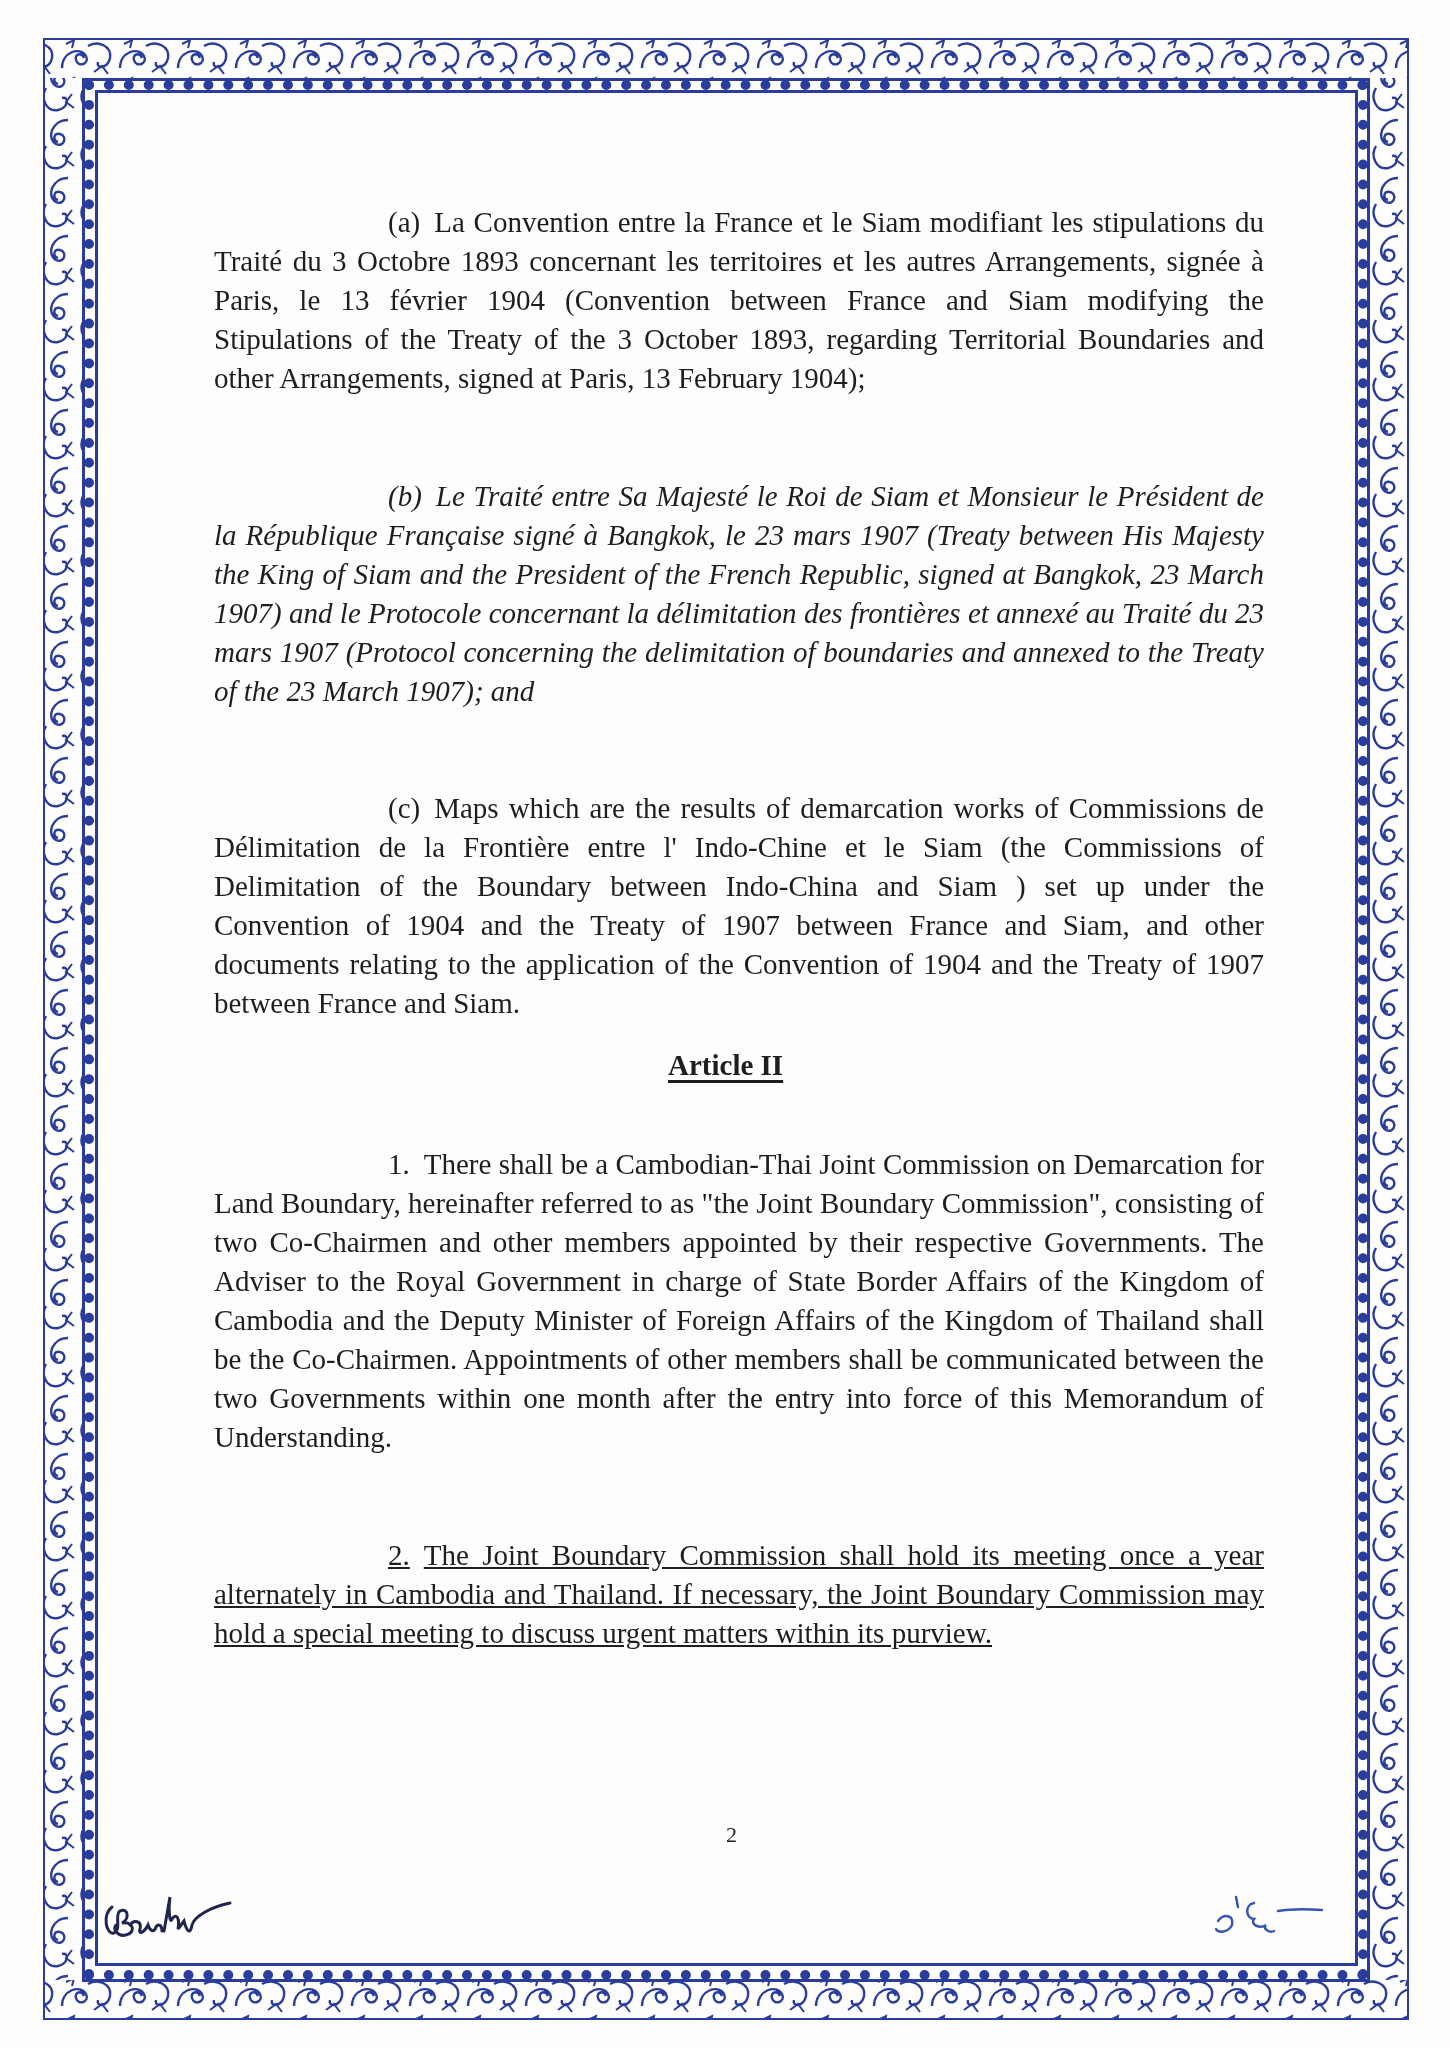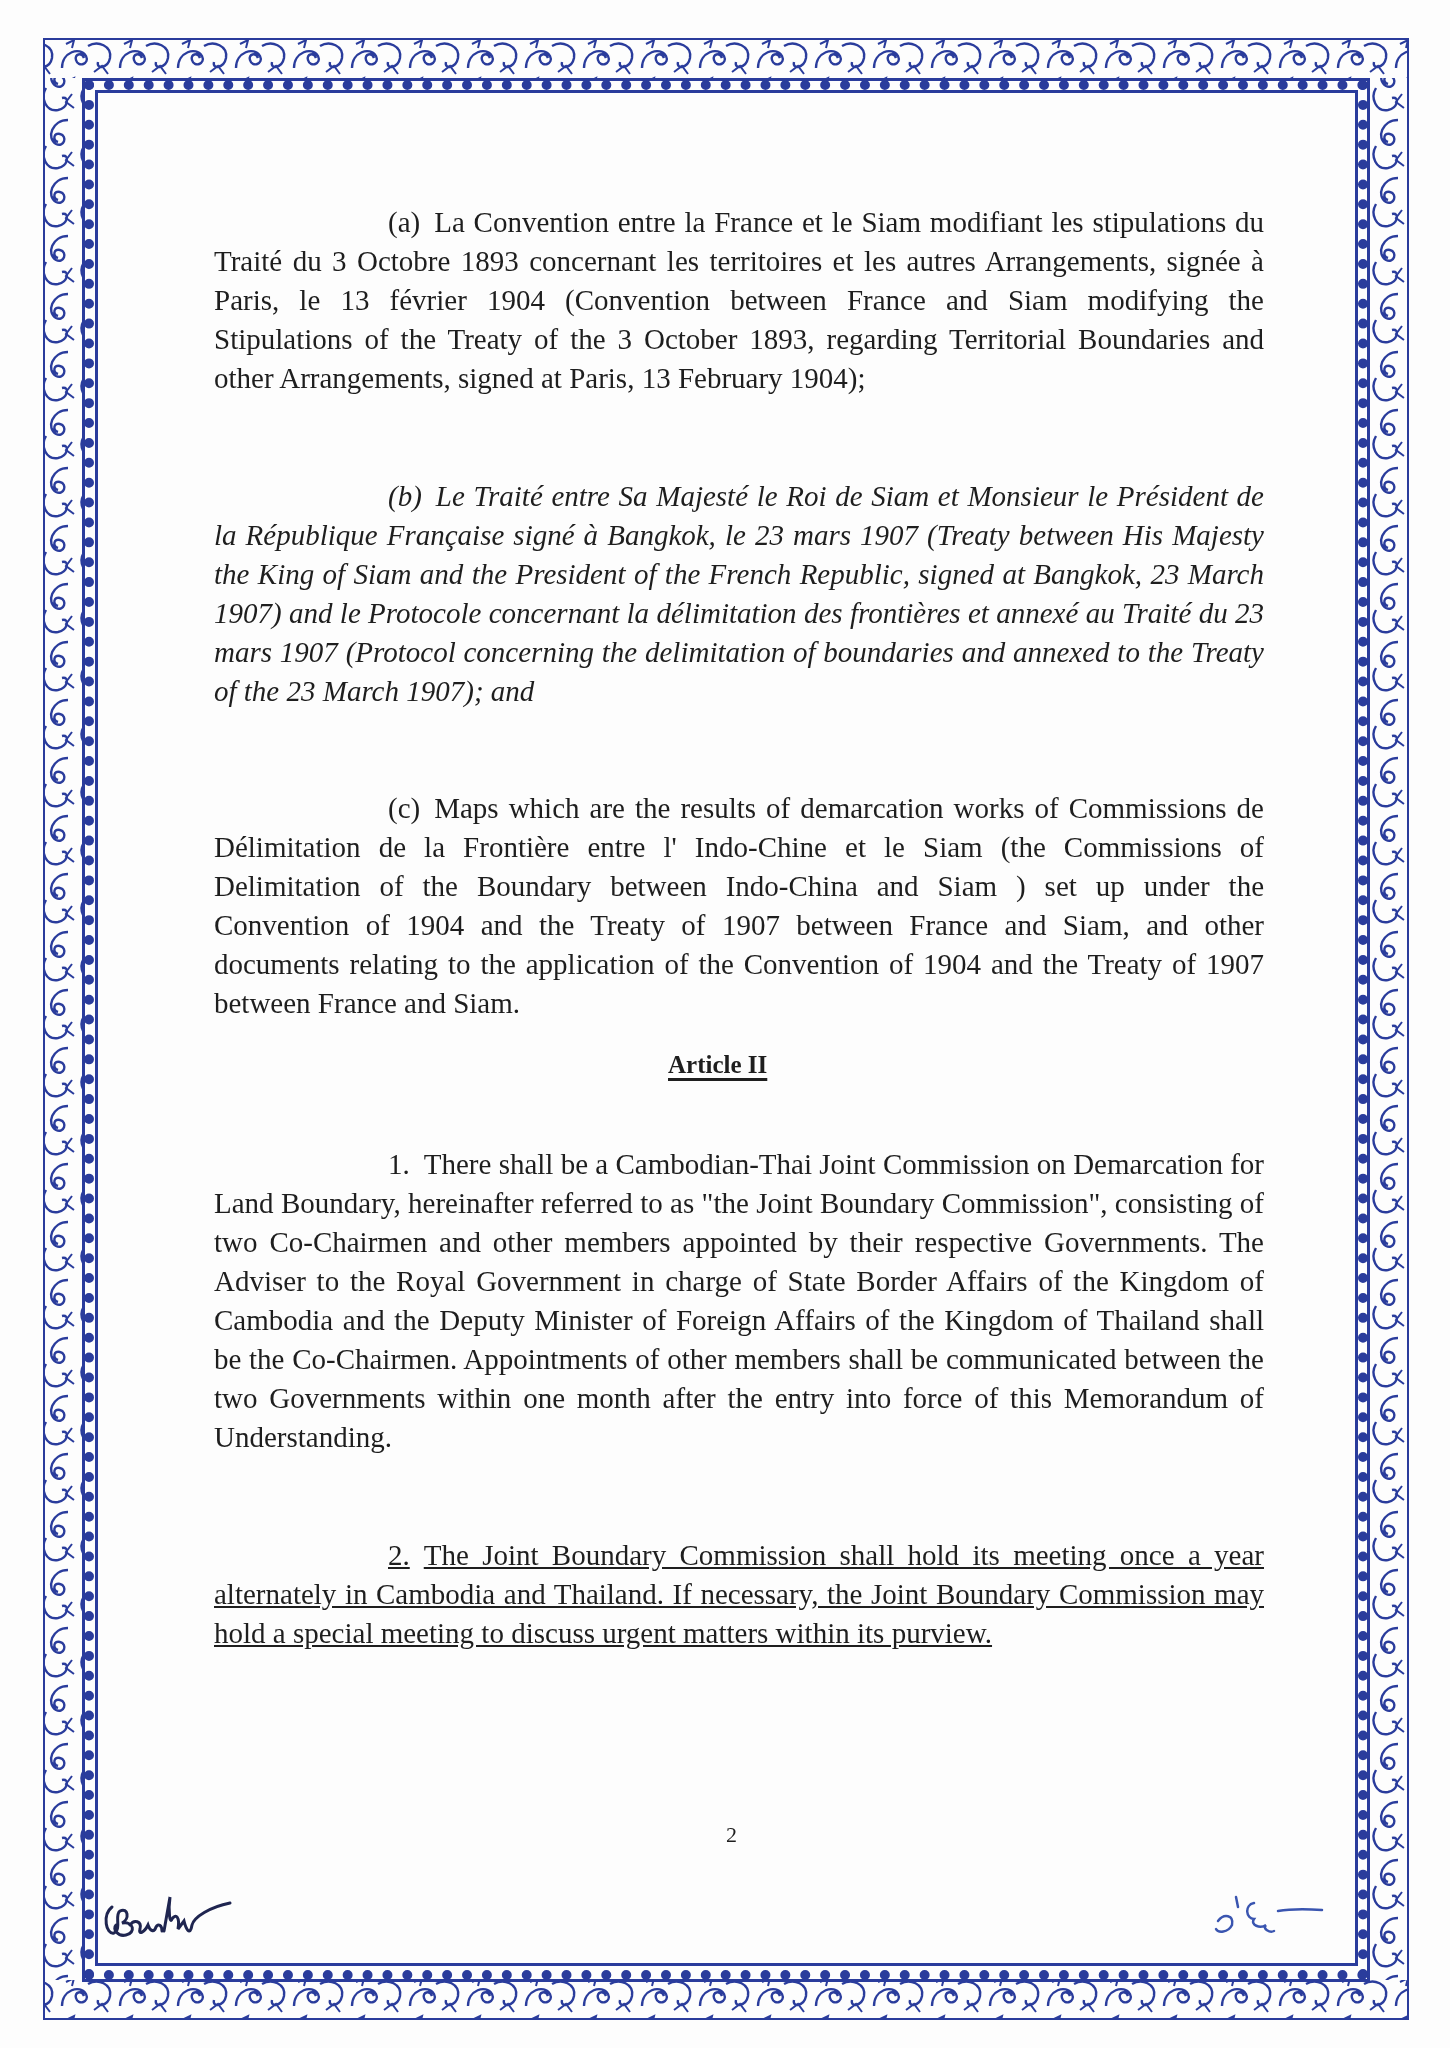--- a/index.html
+++ b/index.html
@@ -31,21 +31,21 @@
   .para {
     position: absolute; left: 196px; width: 1050px;
     font-size: 29px; line-height: 39px;
     text-align: justify; text-align-last: left;
     margin: 18px;
   }
   .para .indent { display: inline-block; width: 174px; }
   .marker { margin-right: 14px; }
   .heading {
     position: absolute; left: 668px; top: 1048px;
-    font-size: 25px; font-weight: bold; line-height: 34px;
+    font-size: 29px; font-weight: bold; line-height: 34px;
     text-decoration: underline; text-decoration-thickness: 3px; text-underline-offset: 5px;
   }
   .page-number {
     position: absolute; left: 726px; top: 1822px; font-size: 22px; line-height: 26px;
   }
   .signature { position: absolute; }
 </style>
 </head>
 <body>
 

